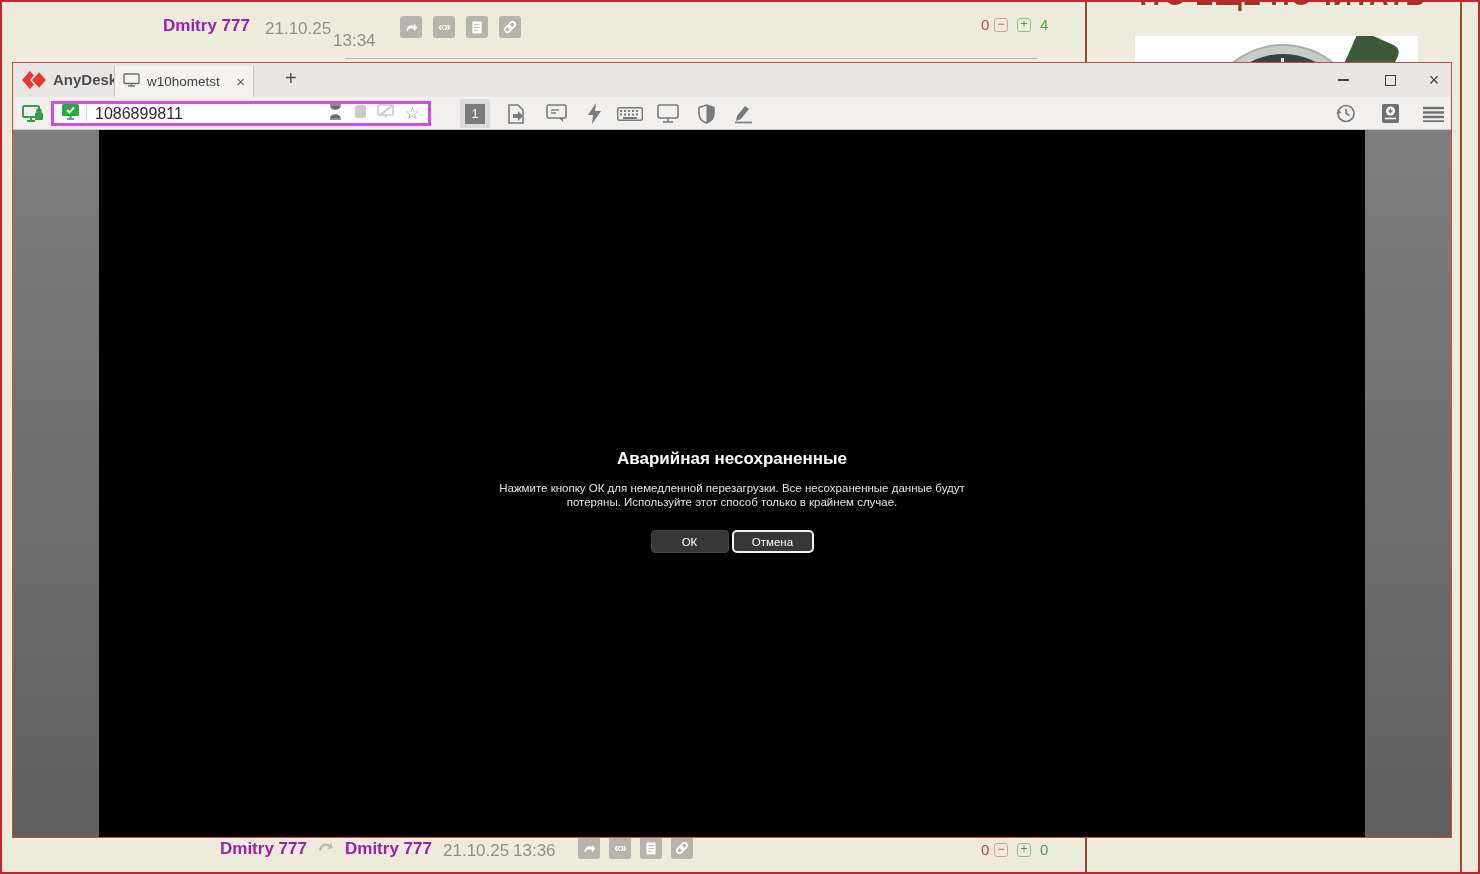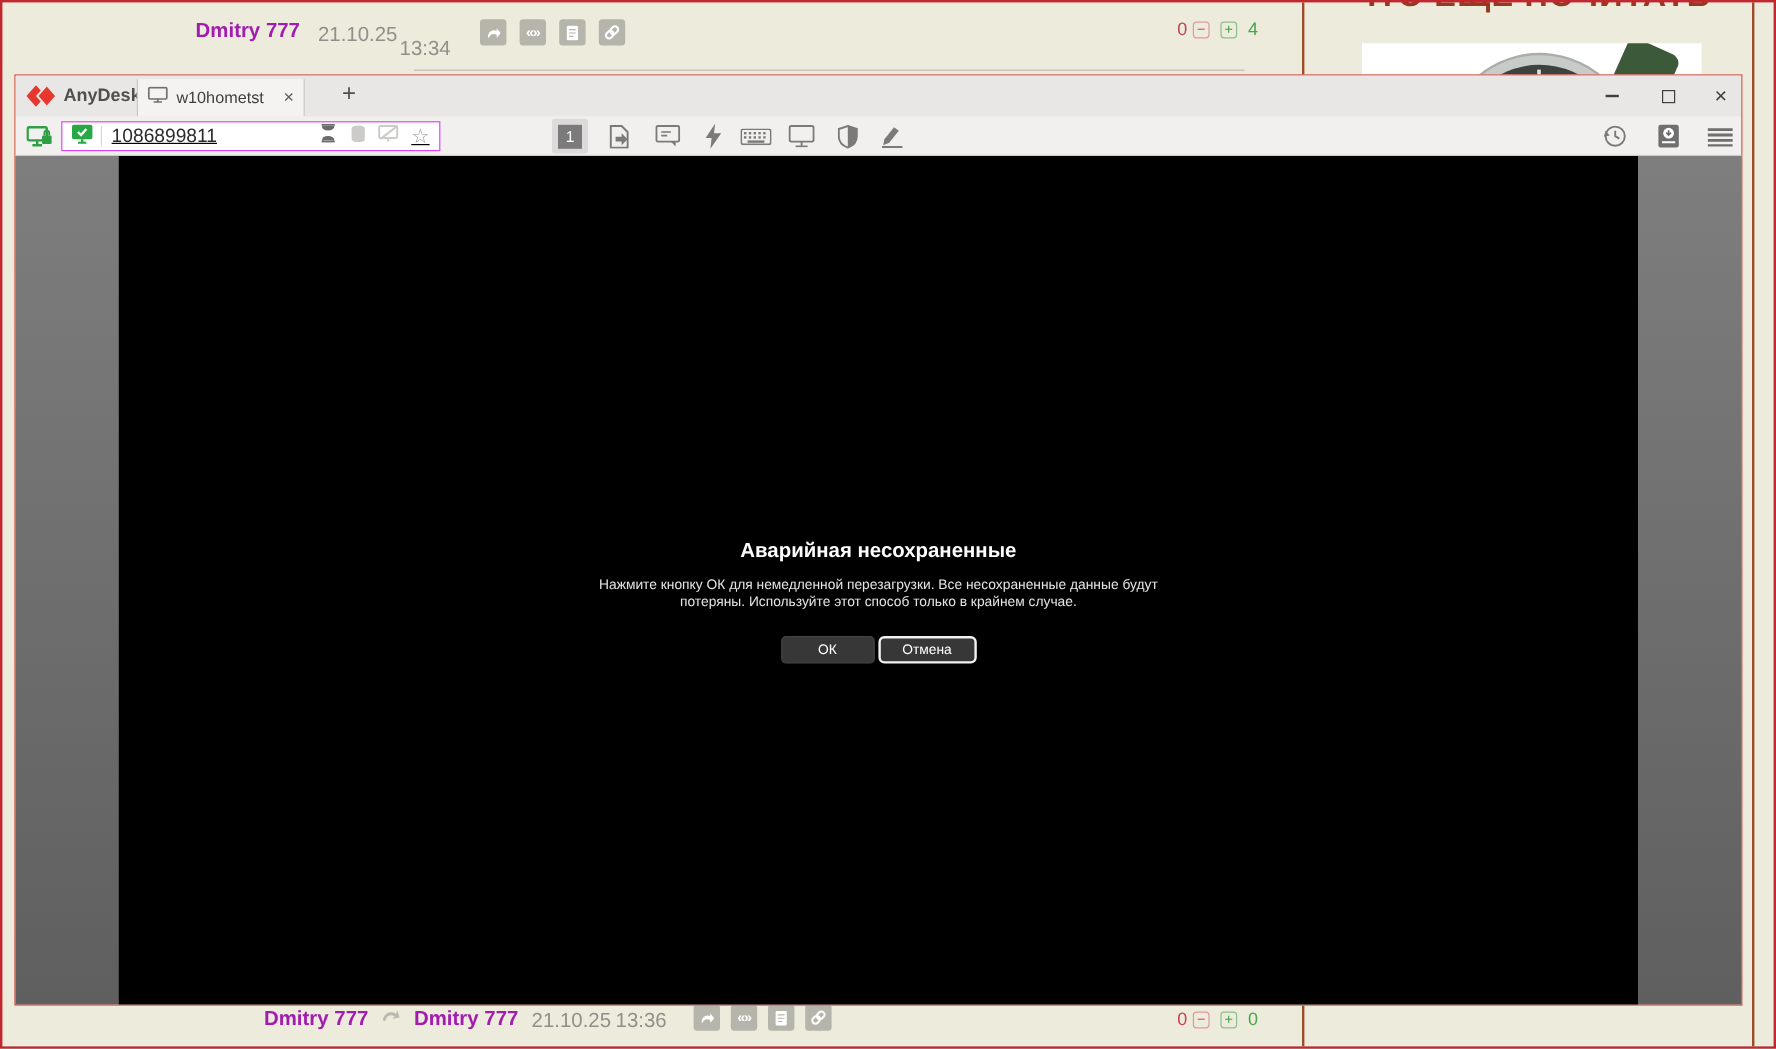--- a/index.html
+++ b/index.html
@@ -46,22 +46,22 @@
   .ad-appname { color:#4f4f4f; font-weight:bold; font-size:15px; }
   .ad-tab { left:101px; top:3px; width:140px; height:31px; background:#f4f3f2;
             border-left:1px solid #c9c7c6; border-right:1px solid #c9c7c6;
             display:flex; align-items:center; padding:0 8px; gap:7px; }
   .ad-tab-label { color:#3f3f3f; font-size:13.5px; flex:1; }
   .ad-x { color:#5f5f5f; font-size:15px; }
   .ad-newtab { color:#4f4f4f; font-size:20px; font-weight:300; }
   .win-ctrl { width:30px; height:24px; display:flex; align-items:center; justify-content:center; color:#3f3f3f; }
 
   .ad-toolbar { left:0; top:34px; right:0; height:33px; background:#f1f0ef; border-bottom:1px solid #cfcdcb; }
-  .addr-field { left:38px; top:4px; width:316px; height:25px; background:#fff; border:1px solid #d946ef;
-                display:flex; align-items:center;text-decoration:underline; }
+  .addr-field { left:38px; top:4px; width:380px; height:25px; background:#fff; border:3px solid #d946ef;
+                display:flex; align-items:center; }
   .addr-text { font-size:16px; color:#2b2b2b; flex:1; }
   .addr-sep { width:1px; height:17px; background:#d8d6d4; margin:0 8px 0 6px; }
   .tool-btn { width:28px; height:27px; top:3px; display:flex; align-items:center; justify-content:center; }
   .mon1-outer { left:447px; top:2px; width:30px; height:29px; background:#dcdada; border-radius:2px;
                 display:flex; align-items:center; justify-content:center; }
   .mon1-inner { width:20px; height:20px; background:#7b7b7b; color:#fff; font-size:13px;
                 display:flex; align-items:center; justify-content:center; }
   .star-glyph { font-size:17px; color:#9a9896; }
 
   

